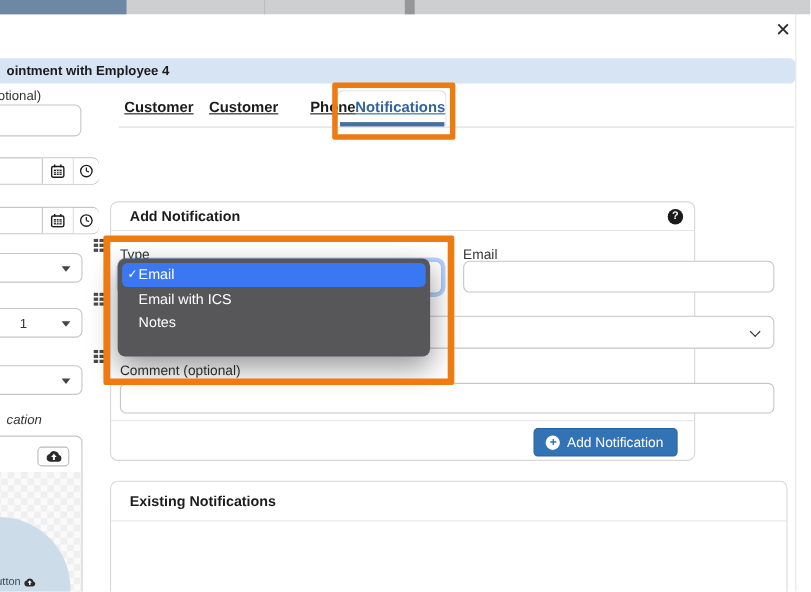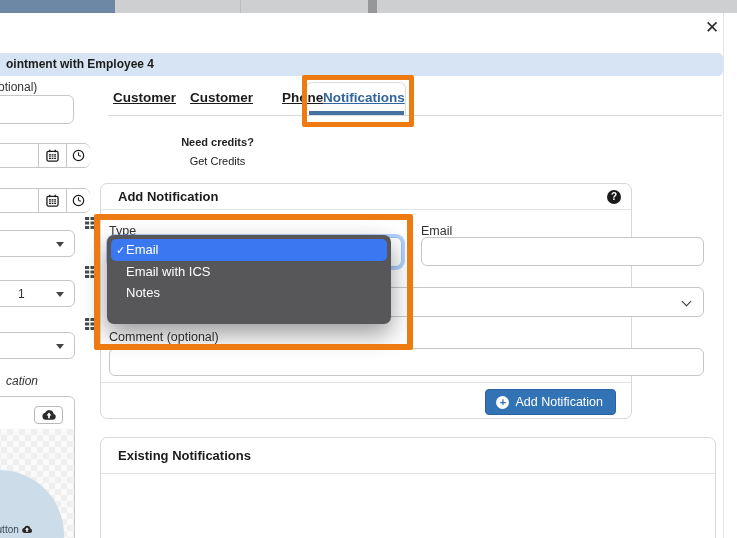--- a/index.html
+++ b/index.html
@@ -245,24 +245,20 @@
   </div>
 
   <div class="tabs-line"></div>
   <div class="active-tab-box"></div>
   <div class="tab-underline"></div>
   <span class="tab" id="tab-customer">Customer</span>
   <span class="tab" id="tab-recurring">Customer</span>
   <span class="tab" id="tab-notes">Phone</span>
   <span class="tab" id="tab-notifications">Notifications</span>
 
-  <div class="credits">
-    <div class="l1">Need credits?</div>
-    <div class="l2">Get Credits</div>
-  </div>
 
   <div class="panel" id="panelA">
     <div class="panel-header">
       <span class="t">Add Notification</span>
       <span class="help">?</span>
     </div>
     <span class="flabel" id="flabel-type">Type</span>
     <div class="fselect" id="f-type">
       <span class="chev"></span>
     </div>

